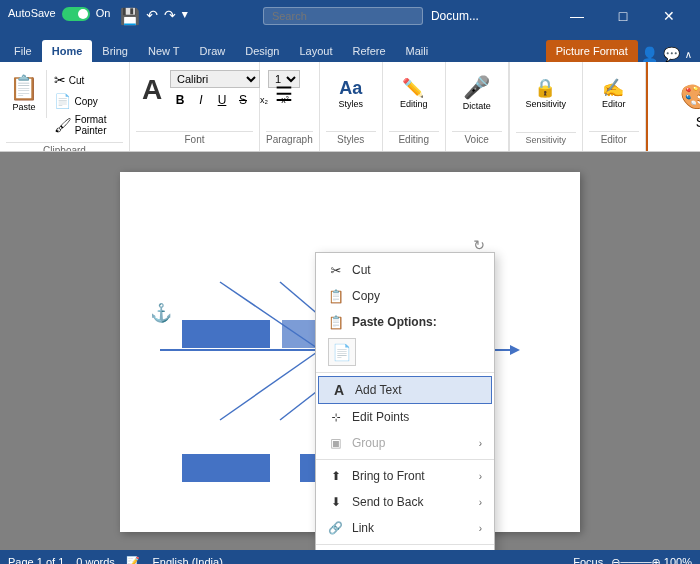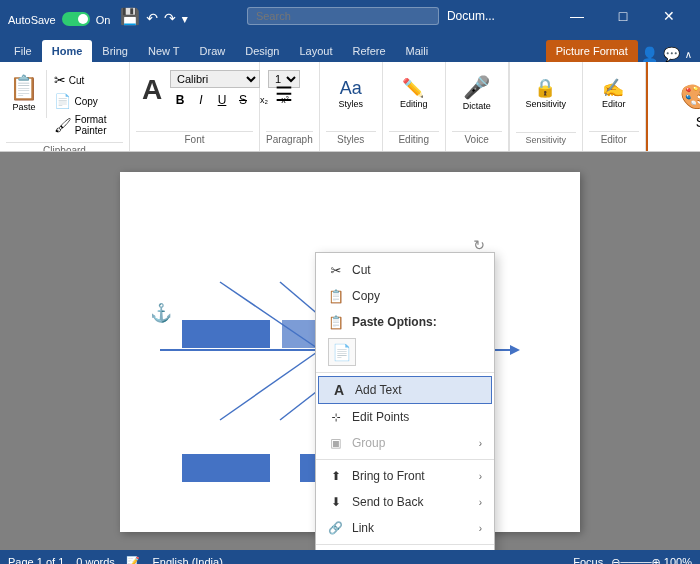--- a/index.html
+++ b/index.html
@@ -2,25 +2,25 @@
 <html><head>
   <meta charset="utf-8">
   <style>
     * { margin: 0; padding: 0; box-sizing: border-box; }
     body { width: 700px; height: 564px; font-family: 'Segoe UI', Arial, sans-serif; font-size: 12px; background: #f0f0f0; overflow: hidden; position: relative; }
 
     
     .title-bar {
       height: 32px; background: #1e4d8c; display: flex; align-items: center; justify-content: space-between; padding: 0 8px; color: white;
     }
-    .title-bar-left { display: flex; align-items: flex-end; gap: 6px; }
+    .title-bar-left { display: flex; align-items: flex-start; gap: 6px; }
     .toggle-on { background: #2ecc71; border-radius: 8px; width: 28px; height: 14px; display: flex; align-items: center; padding: 0 2px; }
     .toggle-dot { width: 10px; height: 10px; border-radius: 50%; background: white; margin-left: auto; }
     .title-center { display: flex; align-items: center; gap: 8px; font-size: 12px; }
-    .search-box { background: rgba(255,255,255,0.15); border: 1px solid rgba(255,255,255,0.3); border-radius: 3px; padding: 2px 8px; width: 192px; color: white; font-size: 11px; }
+    .search-box { background: rgba(255,255,255,0.15); border: 1px solid rgba(255,255,255,0.3); border-radius: 3px; padding: 2px 8px; width: 160px; color: white; font-size: 11px; }
     .win-controls { display: flex; gap: 0; }
     .win-btn { width: 46px; height: 32px; display: flex; align-items: center; justify-content: center; color: white; font-size: 14px; cursor: pointer; }
 
     
     .ribbon-tabs { height: 30px; background: #1e4d8c; display: flex; align-items: flex-end; padding: 0 4px; }
     .ribbon-tab { padding: 5px 10px; font-size: 11px; color: rgba(255,255,255,0.85); cursor: pointer; border-radius: 3px 3px 0 0; }
     .ribbon-tab.active { background: white; color: #1e4d8c; font-weight: 600; }
 
     
     .doc-area { height: 398px; background: #808080; display: flex; justify-content: center; align-items: flex-start; padding: 20px; position: relative; overflow: hidden; }
@@ -188,21 +188,21 @@
         </div>
       </div>
       <div class="r-section-label">Paragraph</div>
     </div>
   </div>
 
   <div class="r-section" style="padding:4px 6px;">
     <div class="r-section-inner">
       <div class="r-section-content">
         <div class="icon-box" style="width:50px;">
-          <span class="i" style="font-size:18px;font-weight:normal;color:#1e4d8c;">Aa</span>
+          <span class="i" style="font-size:18px;font-weight:bold;color:#1e4d8c;">Aa</span>
           <span class="lbl">Styles</span>
         </div>
       </div>
       <div class="r-section-label">Styles</div>
     </div>
   </div>
 
   <div class="r-section" style="padding:4px 6px;">
     <div class="r-section-inner">
       <div class="r-section-content">

